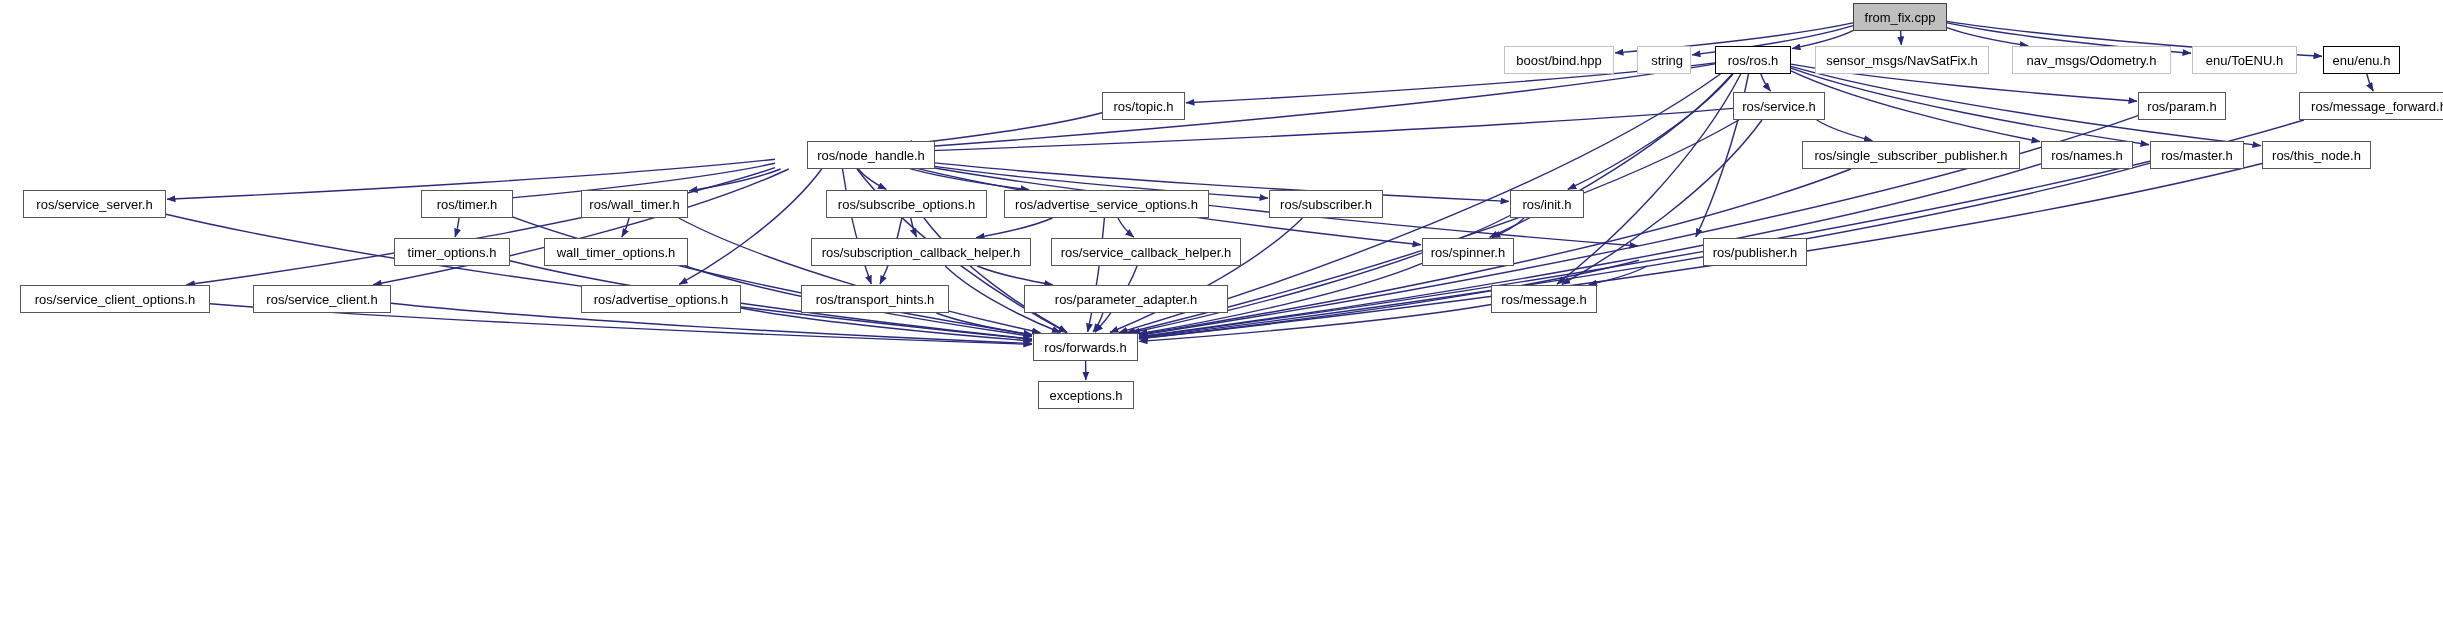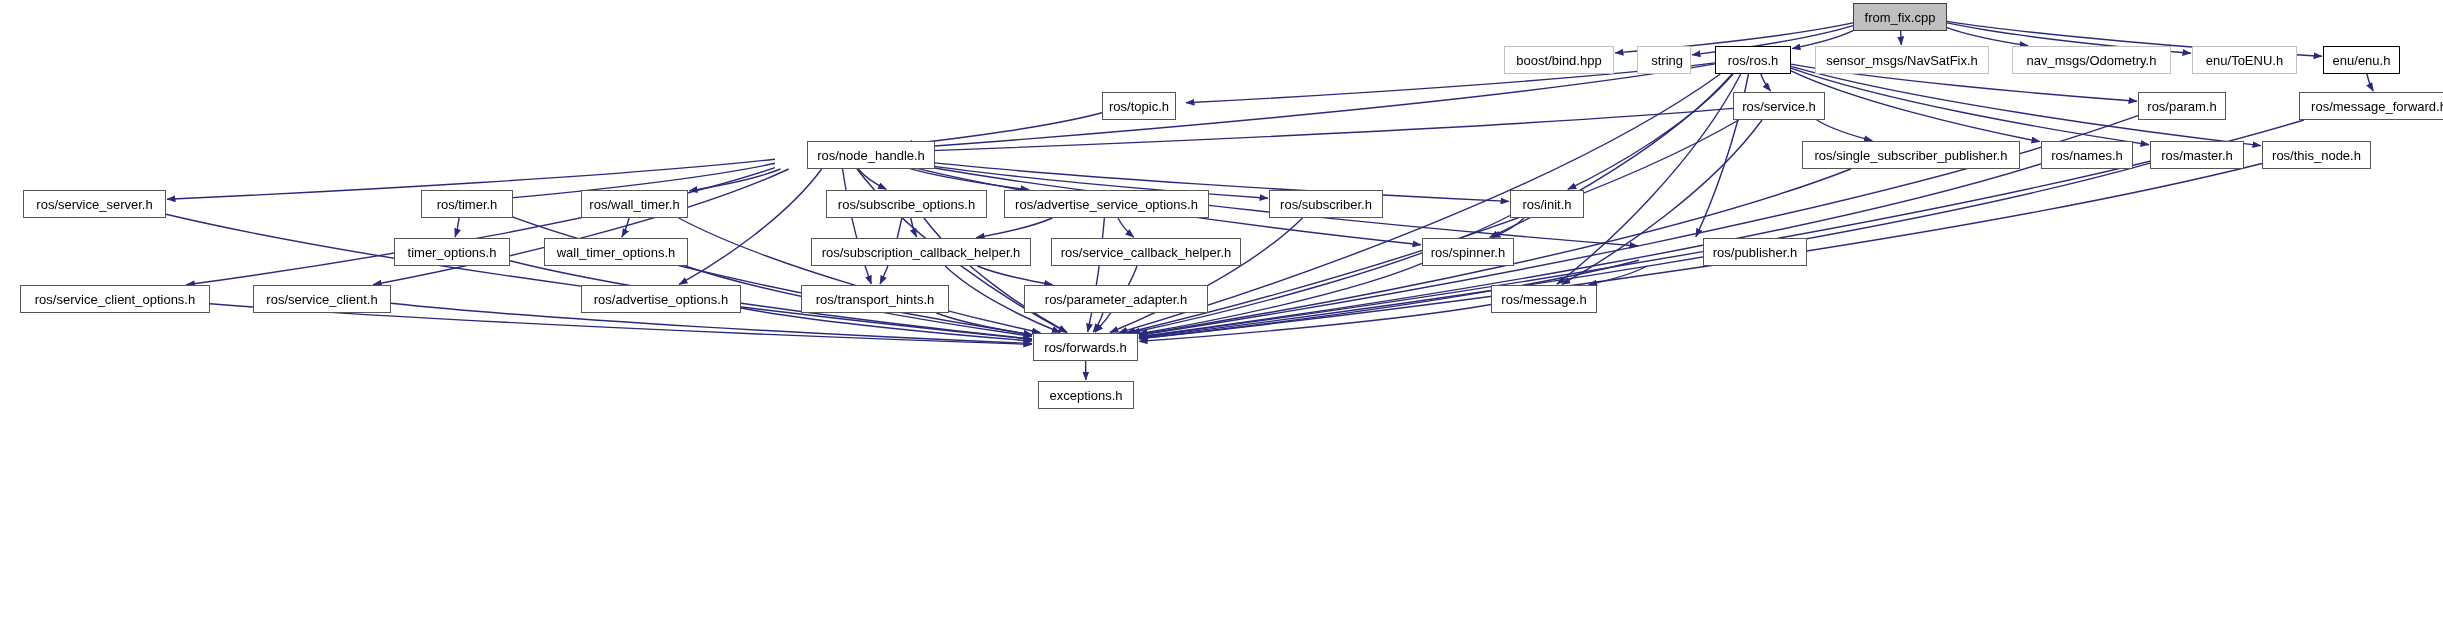--- a/index.html
+++ b/index.html
@@ -119,21 +119,21 @@
       </div>
       <div class="node " style="left: 2012px; top: 46px; width: 159px;">
         <span>nav_msgs/Odometry.h</span>
       </div>
       <div class="node " style="left: 2192px; top: 46px; width: 105px;">
         <span>enu/ToENU.h</span>
       </div>
       <div class="node strong" style="left: 2323px; top: 46px; width: 77px;">
         <span>enu/enu.h</span>
       </div>
-      <div class="node medium" style="left: 1102px; top: 92px; width: 74px; justify-content: center;">
+      <div class="node medium" style="left: 1102px; top: 92px; width: 83px; justify-content: center;">
         <span>ros/topic.h</span>
       </div>
       <div class="node medium" style="left: 1733px; top: 92px; width: 92px;">
         <span>ros/service.h</span>
       </div>
       <div class="node medium" style="left: 2138px; top: 92px; width: 88px;">
         <span>ros/param.h</span>
       </div>
       <div class="node medium" style="left: 2299px; top: 92px; width: 160px;">
         <span>ros/message_forward.h</span>
@@ -197,21 +197,21 @@
       </div>
       <div class="node medium" style="left: 253px; top: 285px; width: 138px;">
         <span>ros/service_client.h</span>
       </div>
       <div class="node medium" style="left: 581px; top: 285px; width: 160px;">
         <span>ros/advertise_options.h</span>
       </div>
       <div class="node medium" style="left: 801px; top: 285px; width: 148px;">
         <span>ros/transport_hints.h</span>
       </div>
-      <div class="node medium" style="left: 1024px; top: 285px; width: 184px;">
+      <div class="node medium" style="left: 1024px; top: 285px; width: 204px;">
         <span>ros/parameter_adapter.h</span>
       </div>
       <div class="node medium" style="left: 1491px; top: 285px; width: 106px;">
         <span>ros/message.h</span>
       </div>
       <div class="node medium" style="left: 1033px; top: 333px; width: 105px;">
         <span>ros/forwards.h</span>
       </div>
       <div class="node medium" style="left: 1038px; top: 381px; width: 96px;">
         <span>exceptions.h</span>

